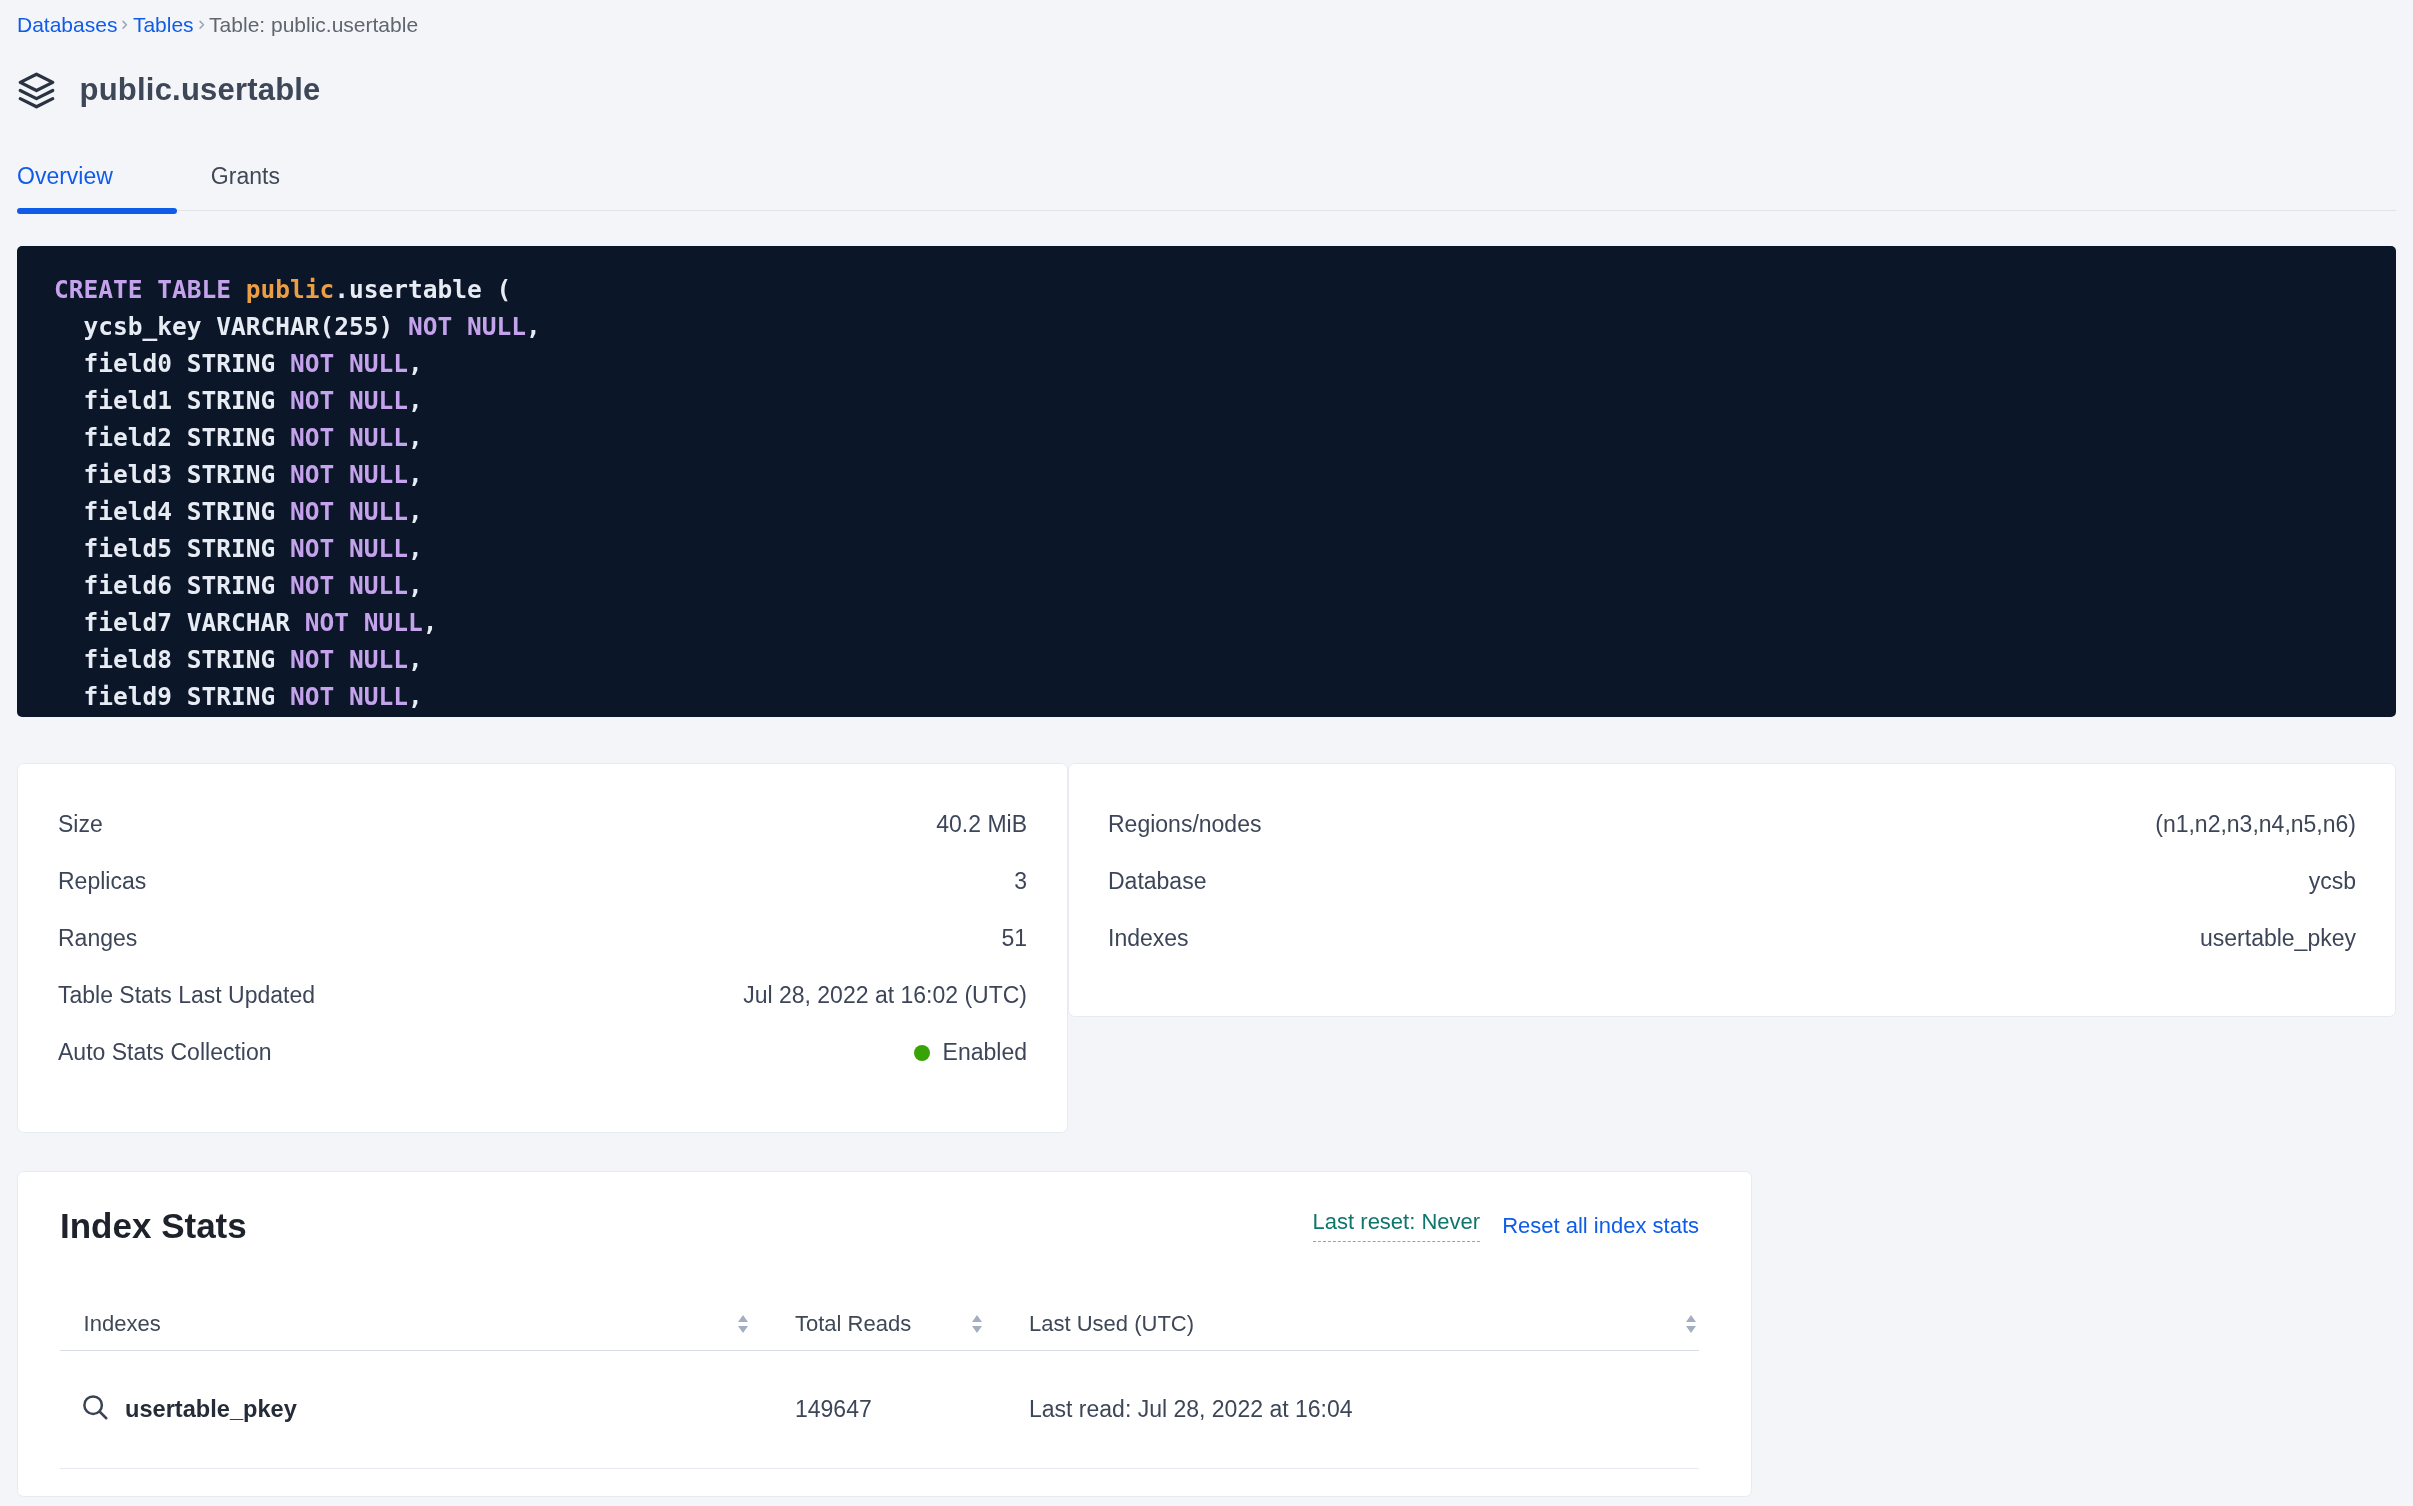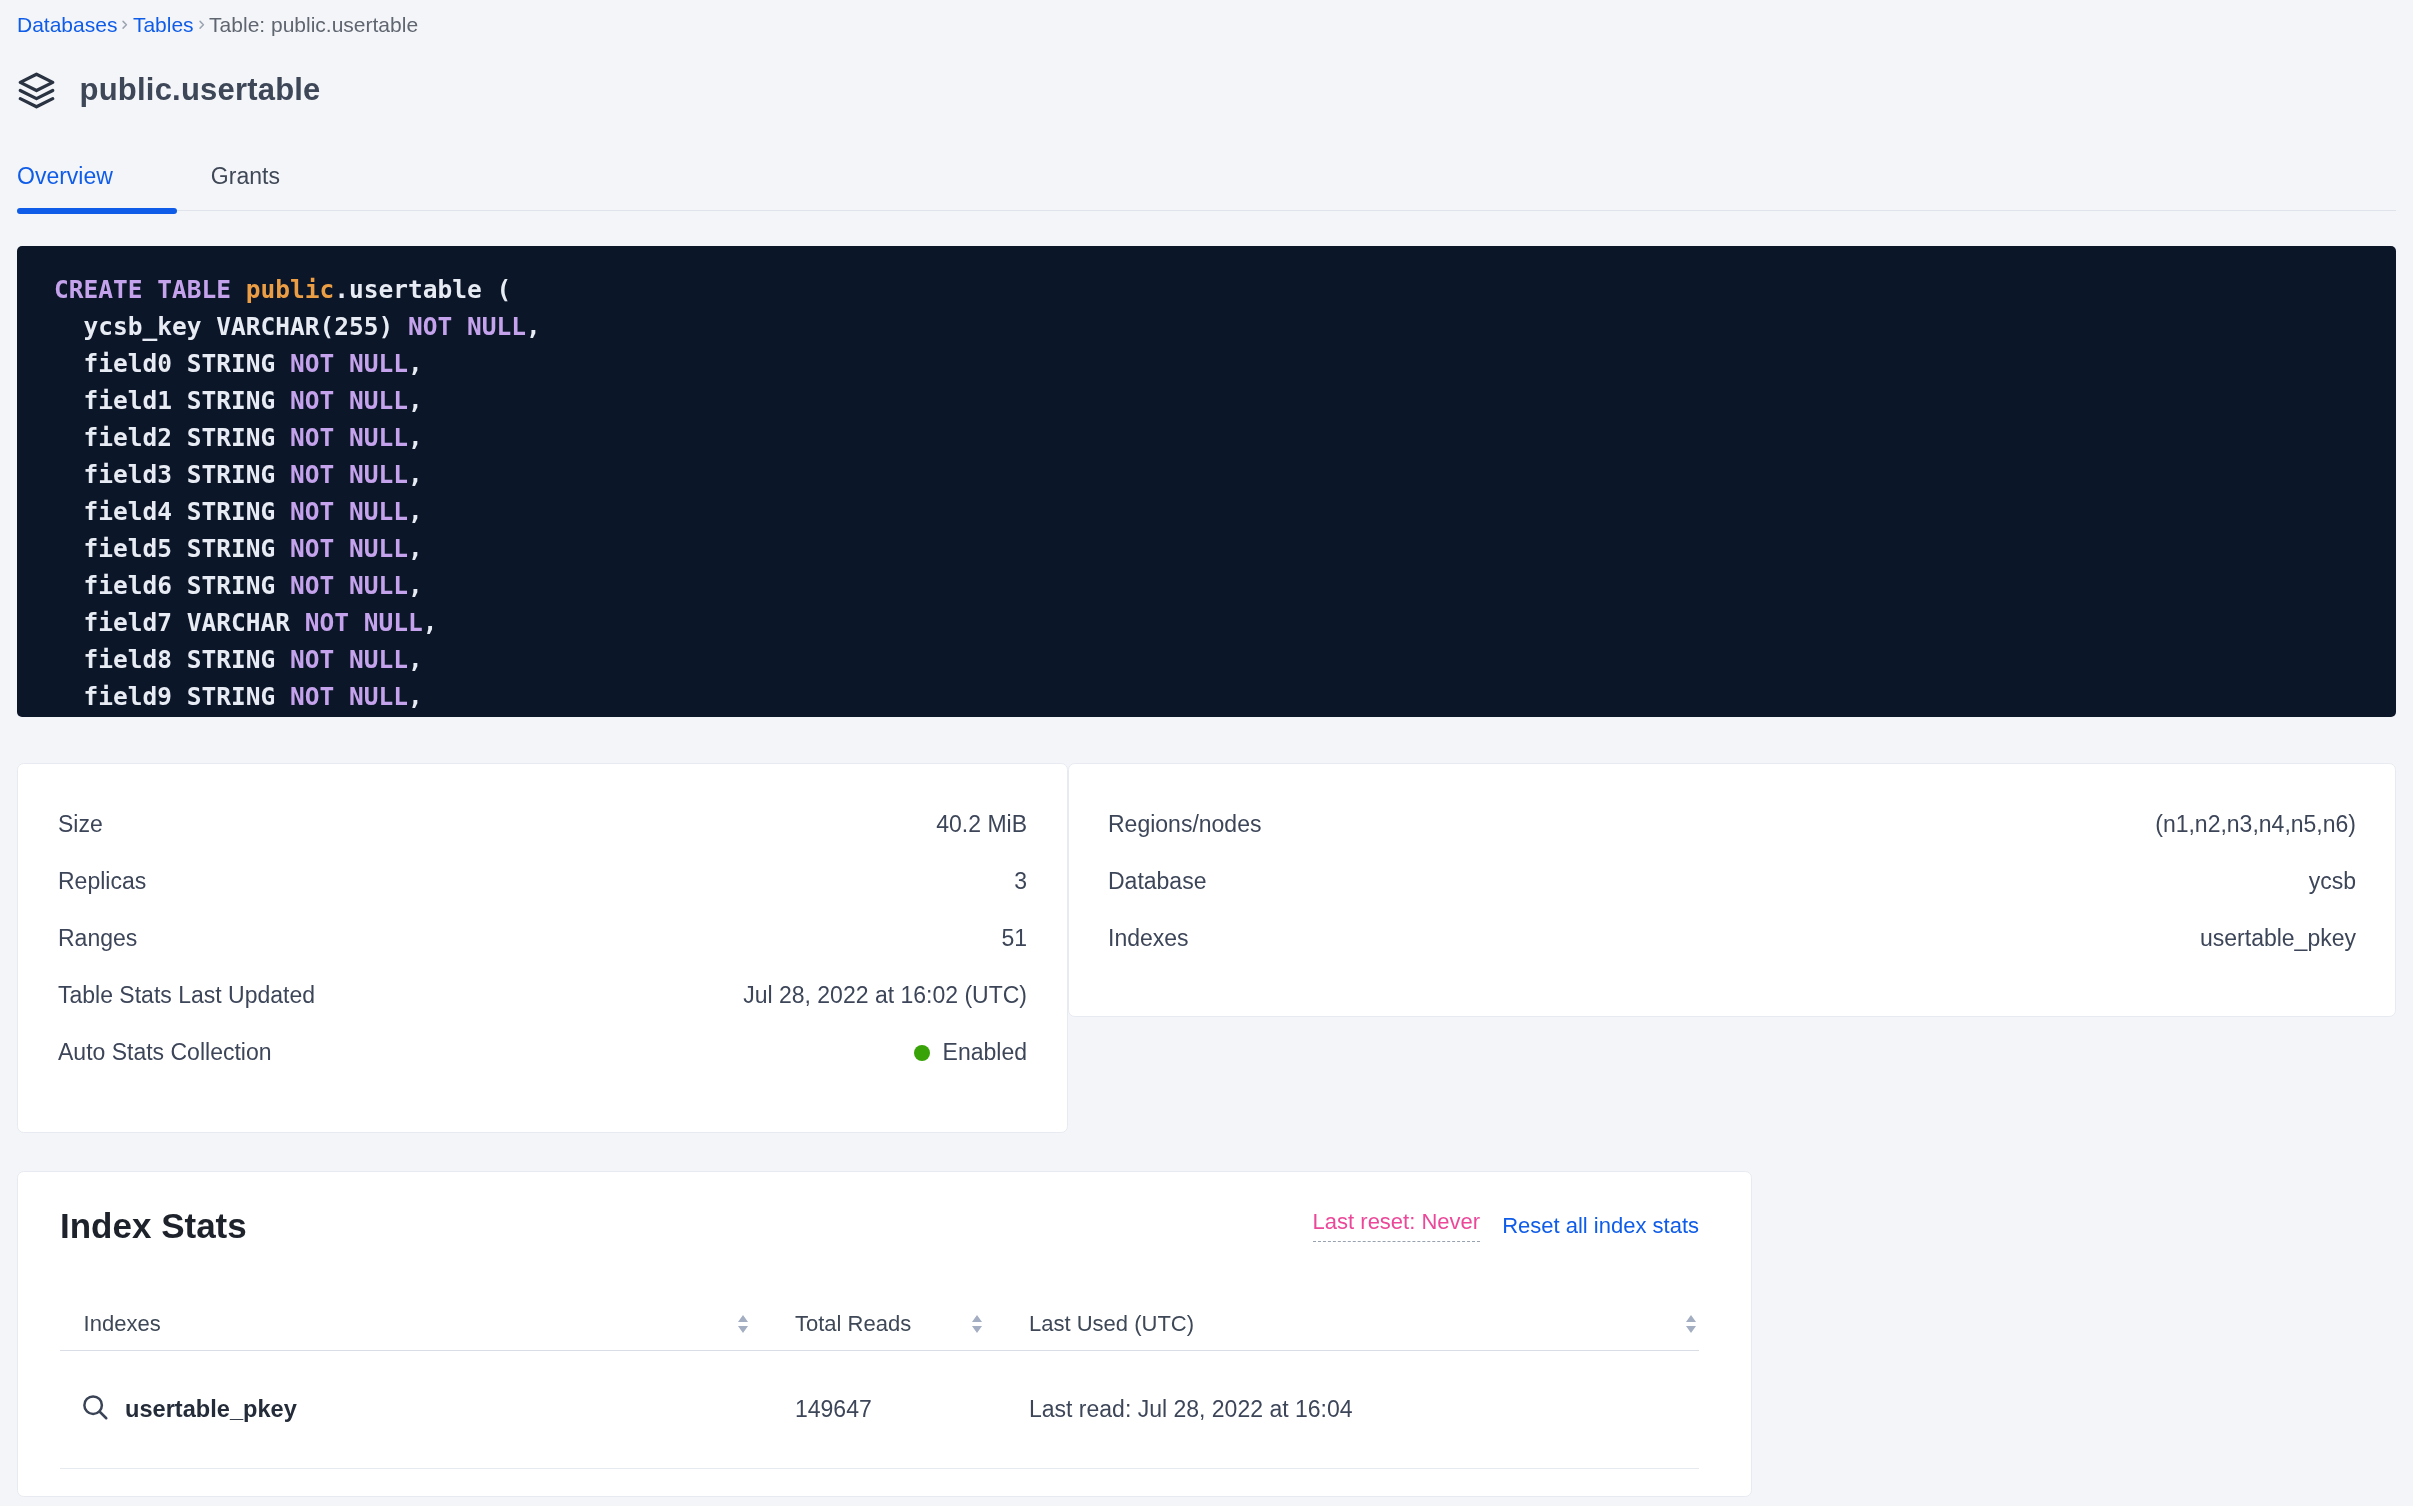--- a/index.html
+++ b/index.html
@@ -60,21 +60,21 @@
   .stat-label{white-space:nowrap;}
   .stat-value{text-align:right;white-space:nowrap;}
   .value-with-dot{display:flex;align-items:center;gap:12.6px;}
   .dot{width:16px;height:16px;border-radius:50%;background:var(--enabled-green);}
 
   
   .index-stats-card{margin-top:38px;width:1735px;height:326px;padding:34px 52px 0 42px;overflow:hidden;}
   .index-header{display:flex;justify-content:space-between;align-items:center;height:39px;}
   .index-header h2{font-size:35px;font-weight:700;color:#1d222b;margin:0;}
   .reset-area{display:flex;align-items:center;gap:22px;font-size:22px;}
-  .last-reset{color:#ec4899;border-bottom:1.7px dashed #98a1ae;padding-bottom:5.9px;cursor:help;}
+  .last-reset{color:#0f766e;border-bottom:1.7px dashed #98a1ae;padding-bottom:5.9px;cursor:help;}
   .reset-link{color:var(--accent-blue);text-decoration:none;cursor:pointer;}
 
   .tbl-header{margin-top:52px;display:grid;grid-template-columns:735px 234px 1fr;align-items:center;height:54px;border-bottom:1.7px solid #d9dee6;font-size:22px;color:#3e4857;}
   .th{display:flex;justify-content:space-between;align-items:center;padding-right:47px;cursor:pointer;}
   .th.last{padding-right:3.4px;}
   .col-first{padding-left:23.6px;}
   .sort-icon{display:flex;flex-direction:column;gap:4.2px;}
   .tri-up{width:0;height:0;border-left:5.9px solid transparent;border-right:5.9px solid transparent;border-bottom:7.6px solid #a4aec2;}
   .tri-down{width:0;height:0;border-left:5.9px solid transparent;border-right:5.9px solid transparent;border-top:7.6px solid #a4aec2;}
 

